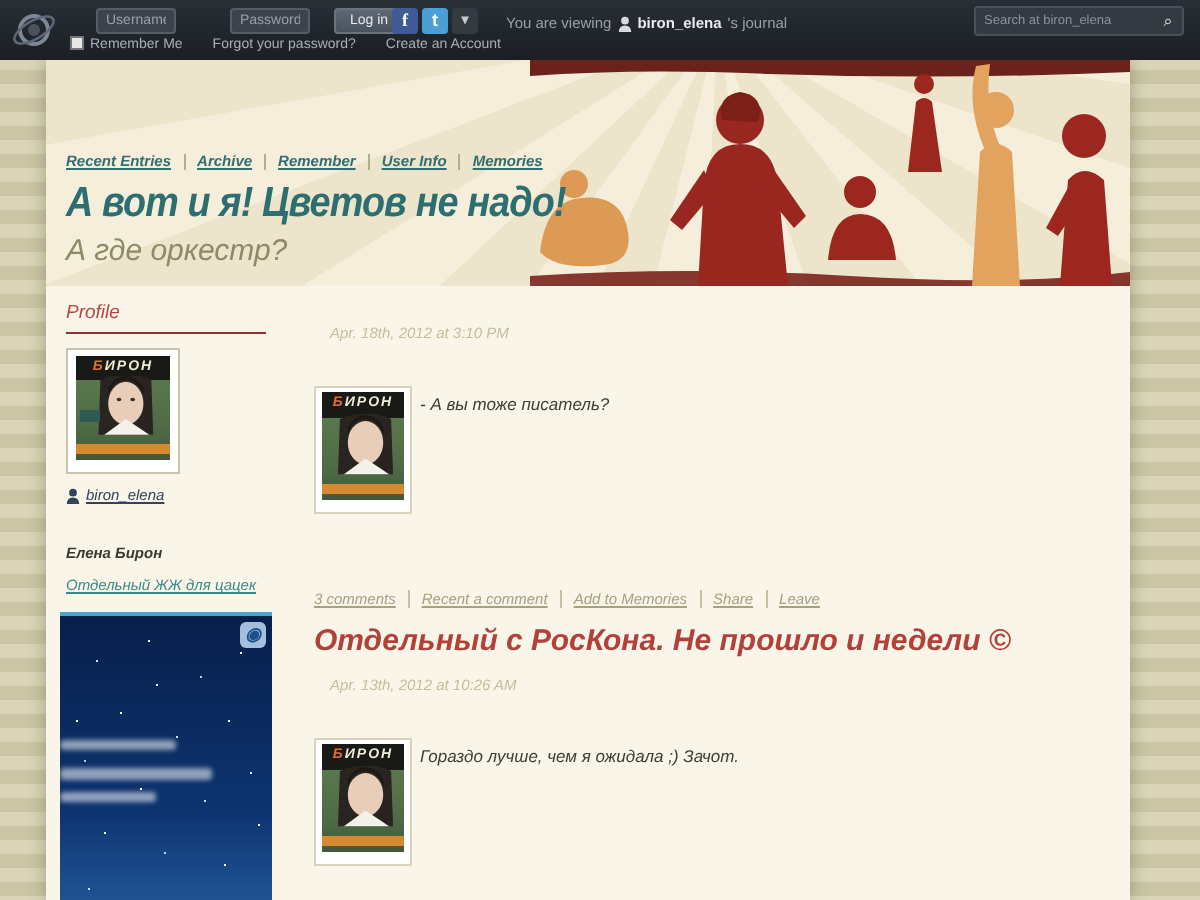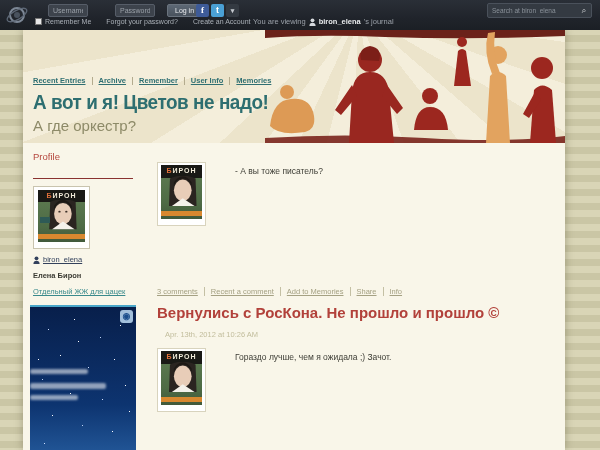--- a/index.html
+++ b/index.html
@@ -23,72 +23,72 @@
   .soc { position:absolute; top:4px; width:13px; height:13px; border-radius:2px;
     color:#fff; font-size:9px; font-weight:bold; text-align:center; line-height:13px; }
   .fb { left:196px; background:#3e5b98; font-family:"Liberation Serif",serif; }
   .tw { left:211px; background:#4aa0d5; }
   .caret { left:226px; background:#343a42; color:#c6cad0; font-size:7px; }
   .row2 { position:absolute; left:35px; top:18px; display:flex; gap:15px; align-items:center;
     font-size:7px; color:#aab0b7; white-space:nowrap; }
   .row2 .cb { width:7px; height:7px; background:#e8e8e8; border:1px solid #777;
     display:inline-block; margin-right:3px; vertical-align:-1px; }
   .row2 a { color:#aab0b7; text-decoration:none; }
-  .viewing { position:absolute; left:253px; top:17px; font-size:7.5px; color:#9aa0a8;
+  .viewing { position:absolute; left:253px; top:7px; font-size:7.5px; color:#9aa0a8;
     display:flex; align-items:center; gap:3px; white-space:nowrap; }
   .viewing b { color:#e8eaec; }
   .userglyph { display:inline-block; width:7px; height:8px; }
   .search-wrap { position:absolute; left:487px; top:3px; width:105px; height:15px;
     background:#343a42; border:1px solid #4a515b; border-radius:2px; display:flex; align-items:center; }
   .search-wrap input { flex:1; background:transparent; border:none; outline:none;
     color:#cfd3d8; font-size:6.5px; padding:0 4px; width:84px; }
   .search-wrap input::placeholder { color:#8b929a; }
   .mag { width:14px; text-align:center; color:#e8eaec; font-size:8px; cursor:pointer; }
 
   
   .container { position:absolute; left:23px; top:30px; width:542px; height:420px;
-    background:#f9f6e9; box-shadow:0 0 8px rgba(60,55,30,.35); }
+    background:#f9f6e9; box-shadow:0 0 8px rgba(60,55,30,.35);font-style:italic; }
 
   
   .header { position:relative; width:542px; height:113px; overflow:hidden;
     background:
       repeating-conic-gradient(from 150deg at 62% -15%, #ece4cb 0deg 11deg, #f4eedb 11deg 22deg); }
   .header svg.art { position:absolute; right:0; top:0; }
   .header-text { position:absolute; left:10px; top:46px; z-index:2; }
   .hnav { font-size:7.5px; font-weight:bold; display:flex; align-items:center; }
   .hnav a { color:#2f6f72; }
   .hnav .sep { width:1px; height:8px; background:#b3ab8e; margin:0 6px; }
   .blog-title { margin-top:5px; font-size:21px; font-weight:bold; color:#2d6e70;
     letter-spacing:-0.5px; display:inline-block; transform:scaleX(.9); transform-origin:0 50%;
     white-space:nowrap; }
   .blog-sub { margin-top:3px; font-size:15px; color:#8d8a68; }
 
   
   .cols { display:flex; }
   .sidebar { width:118px; padding:8px 0 0 10px; flex:none; }
   .main { flex:1; padding:10px 14px 0 16px; }
 
-  .profile-h { color:#b5473e; font-size:9.5px; padding-bottom:16px;
+  .profile-h { color:#b5473e; font-size:9.5px; padding-bottom:4px;
     border-bottom:1px solid #8a3230; width:100px; }
   .upic-frame { margin-top:7px; width:57px; height:63px; background:#fff;
     border:1px solid #c9c4ae; padding:3px 4px 6px 4px; }
   .bookcover { position:relative; width:100%; height:100%;
     background:linear-gradient(180deg,#5f7d52 0%,#4e6b45 70%,#41593a 100%); overflow:hidden; }
   .bc-top { position:absolute; left:0; top:0; width:100%; height:24%;
     background:#191915; color:#f0ead8; font-size:7px; font-weight:bold;
     text-align:center; line-height:1.8; letter-spacing:1px; }
   .bc-top::first-letter { color:#e0703a; }
   .bc-face { position:absolute; left:18%; top:20%; width:72%; height:64%; }
   .bc-stripe { position:absolute; left:0; bottom:6%; width:100%; height:9%; background:#d8882f; }
   .bc-tag { position:absolute; left:4%; top:52%; width:22%; height:12%; background:#2e5a56; }
 
   .side-user { margin-top:6px; display:flex; align-items:center; gap:3px;
     font-size:7.5px; }
   .side-user a { color:#33415c; }
-  .side-name { margin-top:7px; font-size:7.5px; font-weight:bold; color:#3a3a32; }
+  .side-name { margin-top:20px; font-size:7.5px; font-weight:bold; color:#3a3a32; }
   .side-link { margin-top:7px; font-size:7.5px; }
   .side-link a { color:#3a8a8c; }
 
   .ad { margin-top:9px; margin-left:-3px; width:106px; height:180px;
     border-top:2px solid #4aa7c9; position:relative; overflow:hidden;
     background:linear-gradient(180deg,#081f4b 0%,#0d3470 55%,#2f6cb0 100%); }
   .stars { position:absolute; left:0; top:0; width:1px; height:1px; background:transparent;
     box-shadow: 18px 22px 0 #cfe0ff, 44px 12px 0 #ffffff, 70px 30px 0 #bcd2f5,
       90px 18px 0 #ffffff, 30px 48px 0 #ffffff, 58px 60px 0 #cfe0ff, 84px 52px 0 #ffffff,
       12px 72px 0 #bcd2f5, 40px 86px 0 #ffffff, 72px 92px 0 #cfe0ff, 95px 78px 0 #ffffff,
@@ -101,25 +101,25 @@
   .ab2 { top:76px; width:76px; height:6px; }
   .ab3 { top:88px; width:48px; height:5px; }
   .ad-logo { position:absolute; right:3px; top:3px; width:13px; height:13px; border-radius:3px;
     background:rgba(190,220,245,.85); color:#1c4e8c; font-size:9px; line-height:13px;
     text-align:center; font-weight:bold; }
 
   .prev { font-size:8.5px; font-weight:bold; }
   .prev a { color:#2f6f72; }
   .etitle { margin-top:14px; font-size:15px; font-weight:bold; color:#b2413a; cursor:pointer; }
   .edate { margin-top:9px; margin-left:8px; font-size:7.5px; color:#c2bd9c; }
-  .erow { margin-top:9px; display:flex; gap:29px; }
+  .erow { margin-top:22px; display:flex; gap:4px; }
   .epic-frame { width:49px; height:64px; background:#fff; border:1px solid #d8d3bd;
     padding:2px 3px 6px 3px; flex:none; }
   .etext { font-size:8.5px; color:#3d3d35; line-height:1.55; padding-top:3px; }
-  .meta { margin-top:27px; display:flex; align-items:center; font-size:7.5px; }
+  .meta { margin-top:4px; display:flex; align-items:center; font-size:7.5px; }
   .meta a { color:#a5a183; }
   .meta .sep { width:1px; height:9px; background:#c4c0a4; margin:0 6px; }
   .entry1-pad { height:34px; }
   a { text-decoration:underline; cursor:pointer; }
 </style>
 </head>
 <body>
 
 <div class="topbar">
   <span class="lj-logo">
@@ -242,20 +242,21 @@
         <div class="ad-blur ab1"></div>
         <div class="ad-blur ab2"></div>
         <div class="ad-blur ab3"></div>
         <div class="ad-logo">◉</div>
       </div>
     </div>
 
     <div class="main">
 
       <div>
+        <div class="edate">Apr. 18th, 2012 at 3:10 PM</div>
         <div class="erow">
           <div class="epic-frame">
             <div class="bookcover">
               <div class="bc-top">БИРОН</div>
               <div class="bc-face">
                 <svg viewBox="0 0 30 34" width="100%" height="100%">
                   <path d="M2,2 Q15,-4 28,2 L29,30 L1,30 Z" fill="#2a2420"></path>
                   <ellipse cx="15" cy="14" rx="9" ry="11" fill="#e8cdb8"></ellipse>
                   <path d="M6,10 Q8,2 15,2 Q22,2 24,10 L24,6 Q20,0 15,0 Q10,0 6,6 Z" fill="#1d1814"></path>
                   <path d="M4,30 L15,22 L27,30 Z" fill="#f4f1ea"></path>
@@ -271,26 +272,26 @@
         <div class="entry1-pad"></div>
         <div class="meta">
           <a>3 comments</a>
             <span class="sep"></span>
           <a>Recent a comment</a>
             <span class="sep"></span>
           <a>Add to Memories</a>
             <span class="sep"></span>
           <a>Share</a>
             <span class="sep"></span>
-          <a>Info</a>
+          <a>Leave</a>
         </div>
       </div>
 
       <div>
-        <div class="etitle" style="margin-top:8px;">Вернулись с РосКона. Не прошло и прошло ©</div>
+        <div class="etitle" style="margin-top:8px;">Отдельный с РосКона. Не прошло и недели ©</div>
         <div class="edate">Apr. 13th, 2012 at 10:26 AM</div>
         <div class="erow">
           <div class="epic-frame">
             <div class="bookcover">
               <div class="bc-top">БИРОН</div>
               <div class="bc-face">
                 <svg viewBox="0 0 30 34" width="100%" height="100%">
                   <path d="M2,2 Q15,-4 28,2 L29,30 L1,30 Z" fill="#2a2420"></path>
                   <ellipse cx="15" cy="14" rx="9" ry="11" fill="#e8cdb8"></ellipse>
                   <path d="M6,10 Q8,2 15,2 Q22,2 24,10 L24,6 Q20,0 15,0 Q10,0 6,6 Z" fill="#1d1814"></path>

